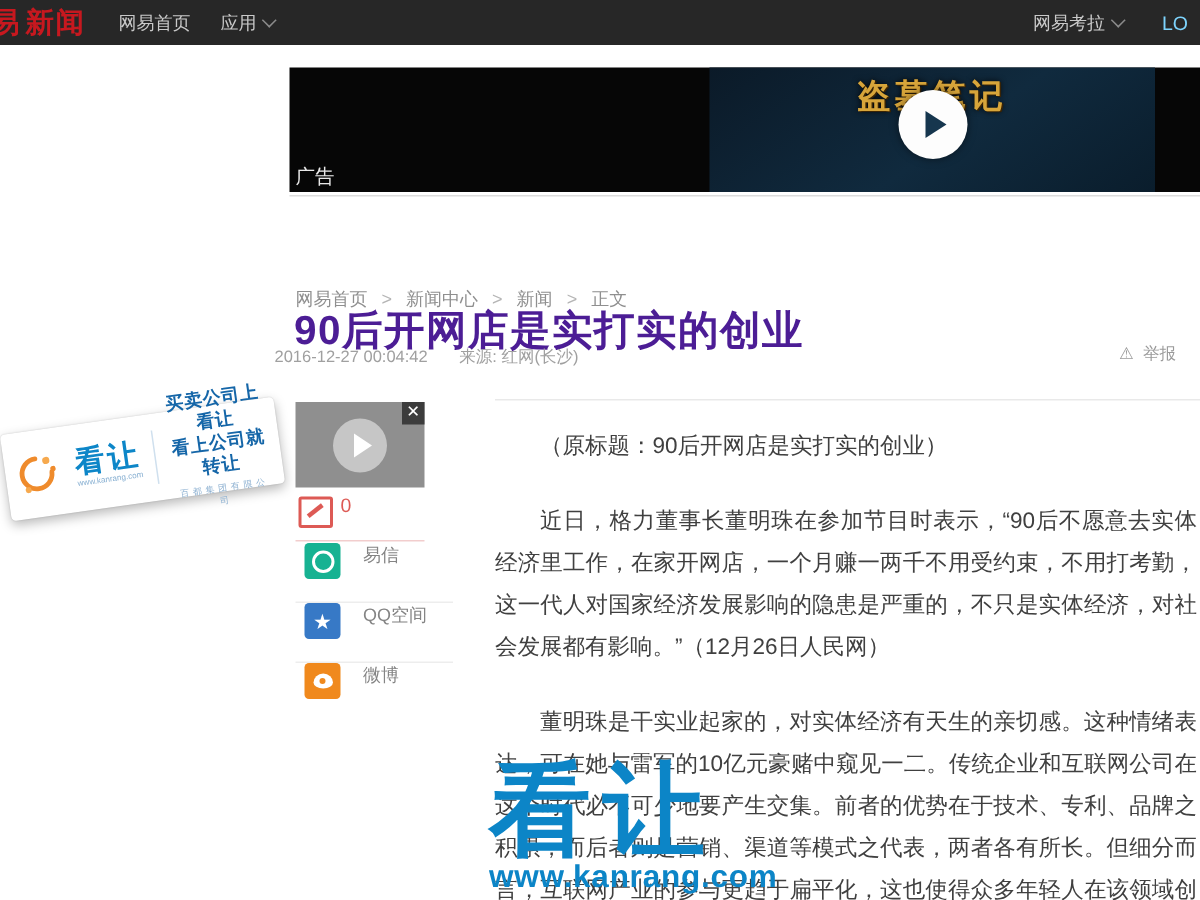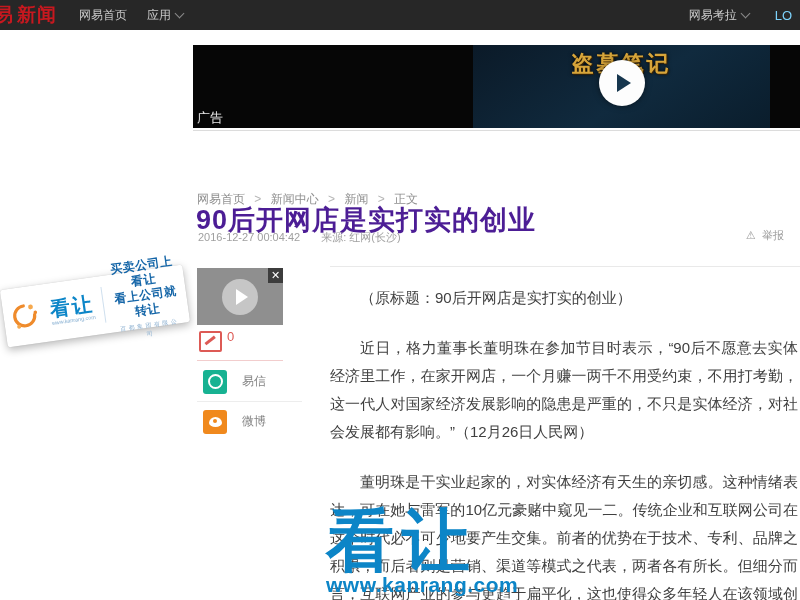--- a/index.html
+++ b/index.html
@@ -39,42 +39,42 @@
   .ad-play .ptri{width:0;height:0;border-top:9px solid transparent;border-bottom:9px solid transparent;
                  border-left:14px solid #16364e;margin-left:4px;}
   .ad-label{position:absolute;left:4px;bottom:1px;color:#e8e8e8;font-size:13px;}
   .banner-divider{position:absolute;left:193px;top:130px;width:607px;height:1px;background:#dcdcdc;}
   
   .breadcrumb{position:absolute;left:197px;top:148px;font-size:12px;color:#9a9a9a;margin-top:43px;}
   .breadcrumb .bc-sep{margin:0 6px;color:#b5b5b5;}
   .bc-link{color:#8f8f8f;cursor:pointer;}
   .article-title{position:absolute;left:196px;top:184px;font-size:27px;font-weight:bold;color:#4c1d95;
                  letter-spacing:1px;}
-  .meta{position:absolute;left:198px;top:230px;font-size:11px;color:#a0a0a0;}
+  .meta{position:absolute;left:183px;top:230px;font-size:11px;color:#a0a0a0;}
   .meta .src-label{margin-left:18px;}
   .report{position:absolute;right:16px;top:228px;font-size:11px;color:#9a9a9a;cursor:pointer;}
   .report::before{content:"⚠";margin-right:3px;font-size:11px;color:#9a9a9a;}
   .head-divider{position:absolute;left:330px;top:266px;width:470px;height:1px;background:#e9e9e9;}
   
   .video-thumb{position:absolute;left:197px;top:268px;width:86px;height:57px;background:#8f8f8f;}
   .vplay{position:absolute;left:50%;top:50%;transform:translate(-50%,-50%);width:36px;height:36px;
          border-radius:50%;background:#c6c6c6;display:flex;align-items:center;justify-content:center;}
   .vplay .ptri{width:0;height:0;border-top:8px solid transparent;border-bottom:8px solid transparent;
                border-left:12px solid #fff;margin-left:3px;}
   .vclose{position:absolute;right:0;top:0;width:15px;height:15px;background:#3c3c3c;color:#fff;
           font-size:11px;line-height:15px;text-align:center;cursor:pointer;}
   .vclose::before{content:"✕";}
   .comment-row{position:absolute;left:199px;top:331px;display:flex;align-items:flex-start;cursor:pointer;}
   .pen-icon{width:19px;height:17px;border:2px solid #dd5a55;border-radius:2px;position:relative;}
   .pen-icon::after{content:"";position:absolute;width:12px;height:2.5px;background:#dd5a55;
                    transform:rotate(-38deg);left:3px;top:6px;}
   .comment-count{color:#dd5a55;font-size:13px;margin-left:5px;margin-top:-2px;}
   .comment-divider{position:absolute;left:197px;top:360px;width:86px;height:1px;background:#f2cdcd;}
   .share-list{position:absolute;left:197px;top:362px;width:105px;}
-  .share-item{display:flex;align-items:center;height:39px;cursor:pointer;border-top:1px solid #ededed;}
+  .share-item{display:flex;align-items:flex-start;height:39px;cursor:pointer;border-top:1px solid #ededed;}
   .share-item:first-child{border-top:none;}
   .share-ico{width:24px;height:24px;border-radius:3px;margin-left:6px;display:flex;
              align-items:center;justify-content:center;position:relative;flex:0 0 24px;}
   .share-label{font-size:12px;color:#848484;margin-left:15px;}
   .ico-yixin{background:#17b292;}
   .ico-yixin .ring{width:11px;height:11px;border:2.5px solid #fff;border-radius:50%;}
   .ico-wechat{background:#46b535;}
   .ico-wechat .b1{position:absolute;left:4px;top:5px;width:12px;height:10px;background:#fff;border-radius:50%;}
   .ico-wechat .b2{position:absolute;right:3px;bottom:4px;width:9px;height:8px;background:#fff;border-radius:50%;}
   .ico-qzone{background:#3779c6;color:#fff;font-size:14px;}
@@ -177,20 +177,24 @@
 <div class="comment-divider"></div>
 
 <div class="share-list">
   <div class="share-item">
     <span class="share-ico ico-yixin">
         <span class="ring"></span>
       </span>
     <span class="share-label">易信</span>
   </div>
   <div class="share-item">
+    <span class="share-ico ico-qzone"></span>
+    <span class="share-label">QQ空间</span>
+  </div>
+  <div class="share-item">
     <span class="share-ico ico-weibo">
         <span class="eye"></span>
       </span>
     <span class="share-label">微博</span>
   </div>
 </div>
 
 <div class="article-body">
   <p>（原标题：90后开网店是实打实的创业）</p>
   <p>近日，格力董事长董明珠在参加节目时表示，“90后不愿意去实体经济里工作，在家开网店，一个月赚一两千不用受约束，不用打考勤，这一代人对国家经济发展影响的隐患是严重的，不只是实体经济，对社会发展都有影响。”（12月26日人民网）</p>

